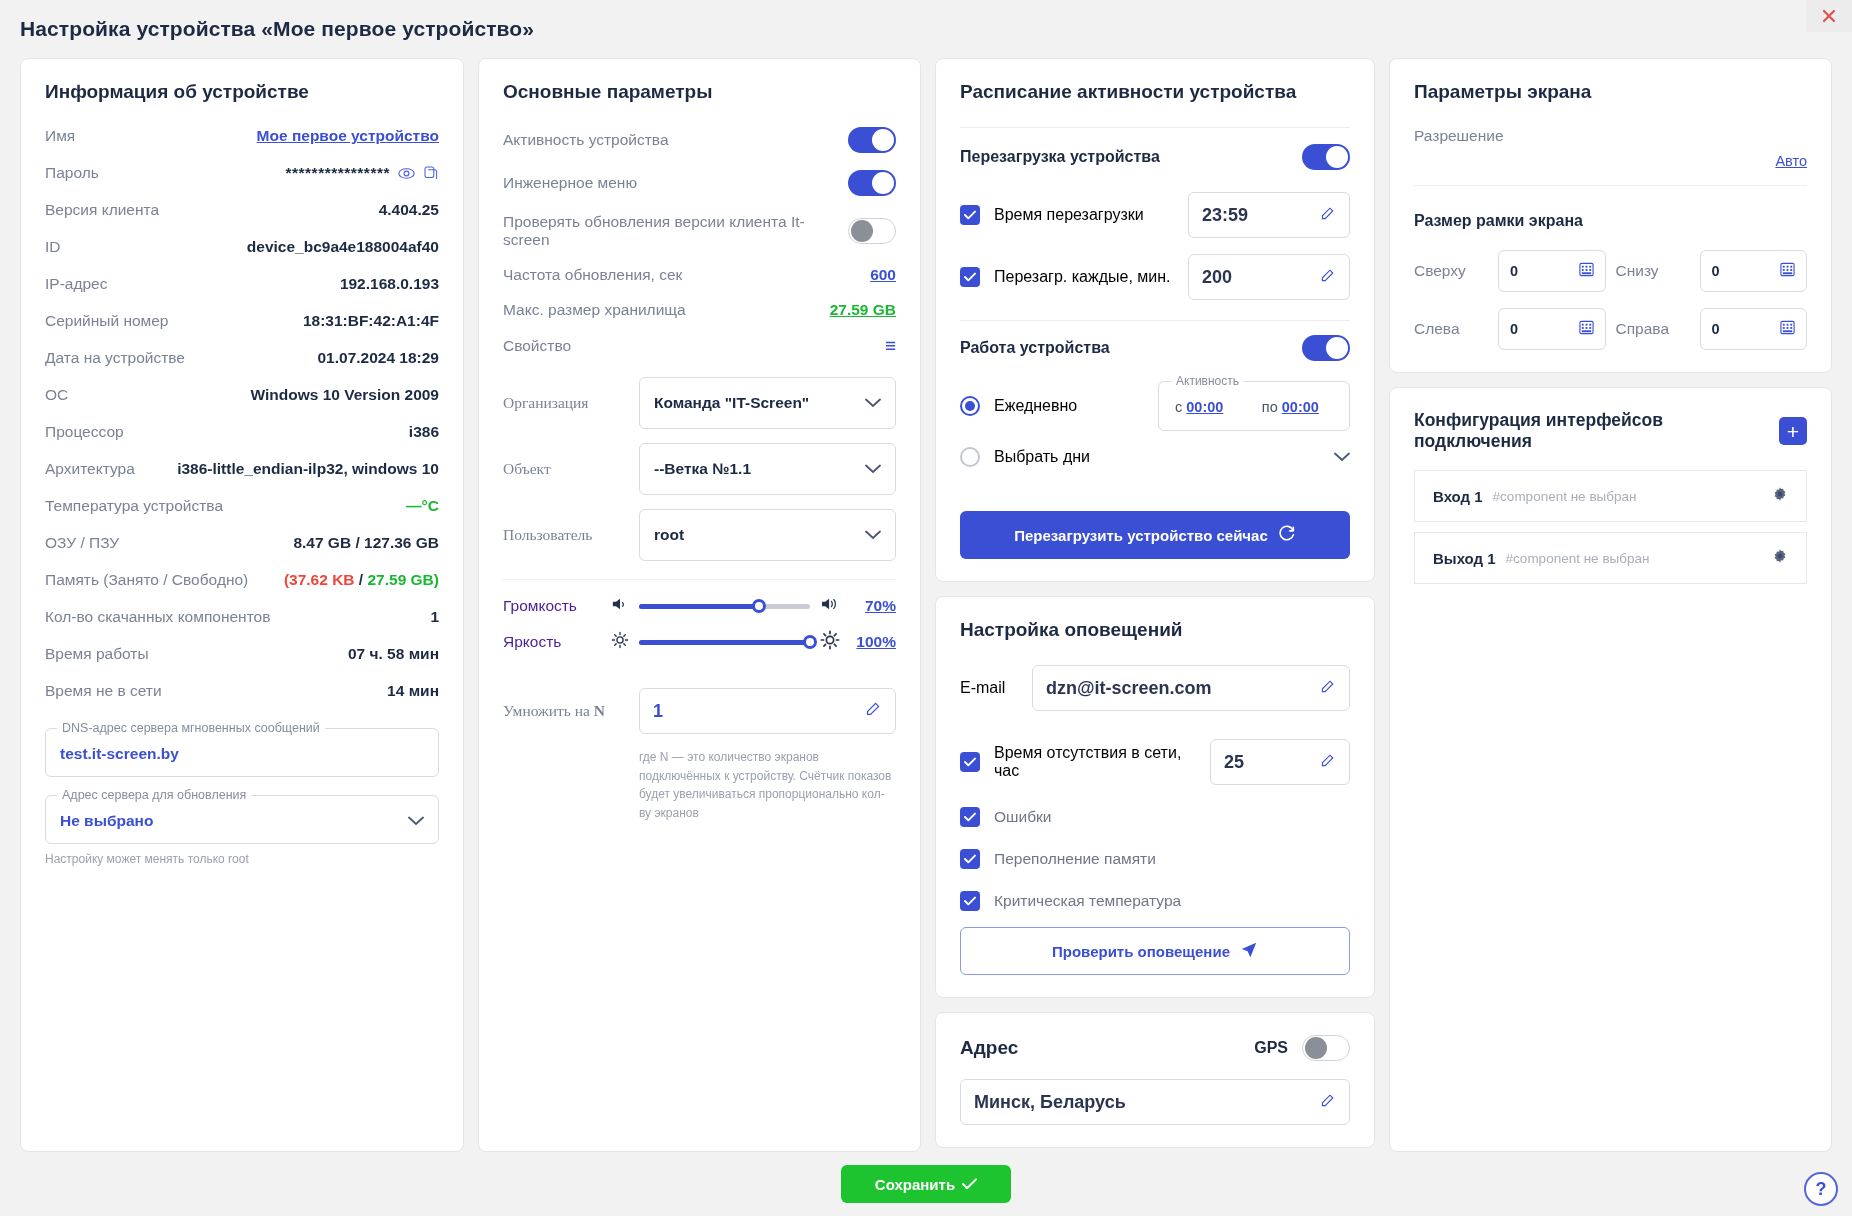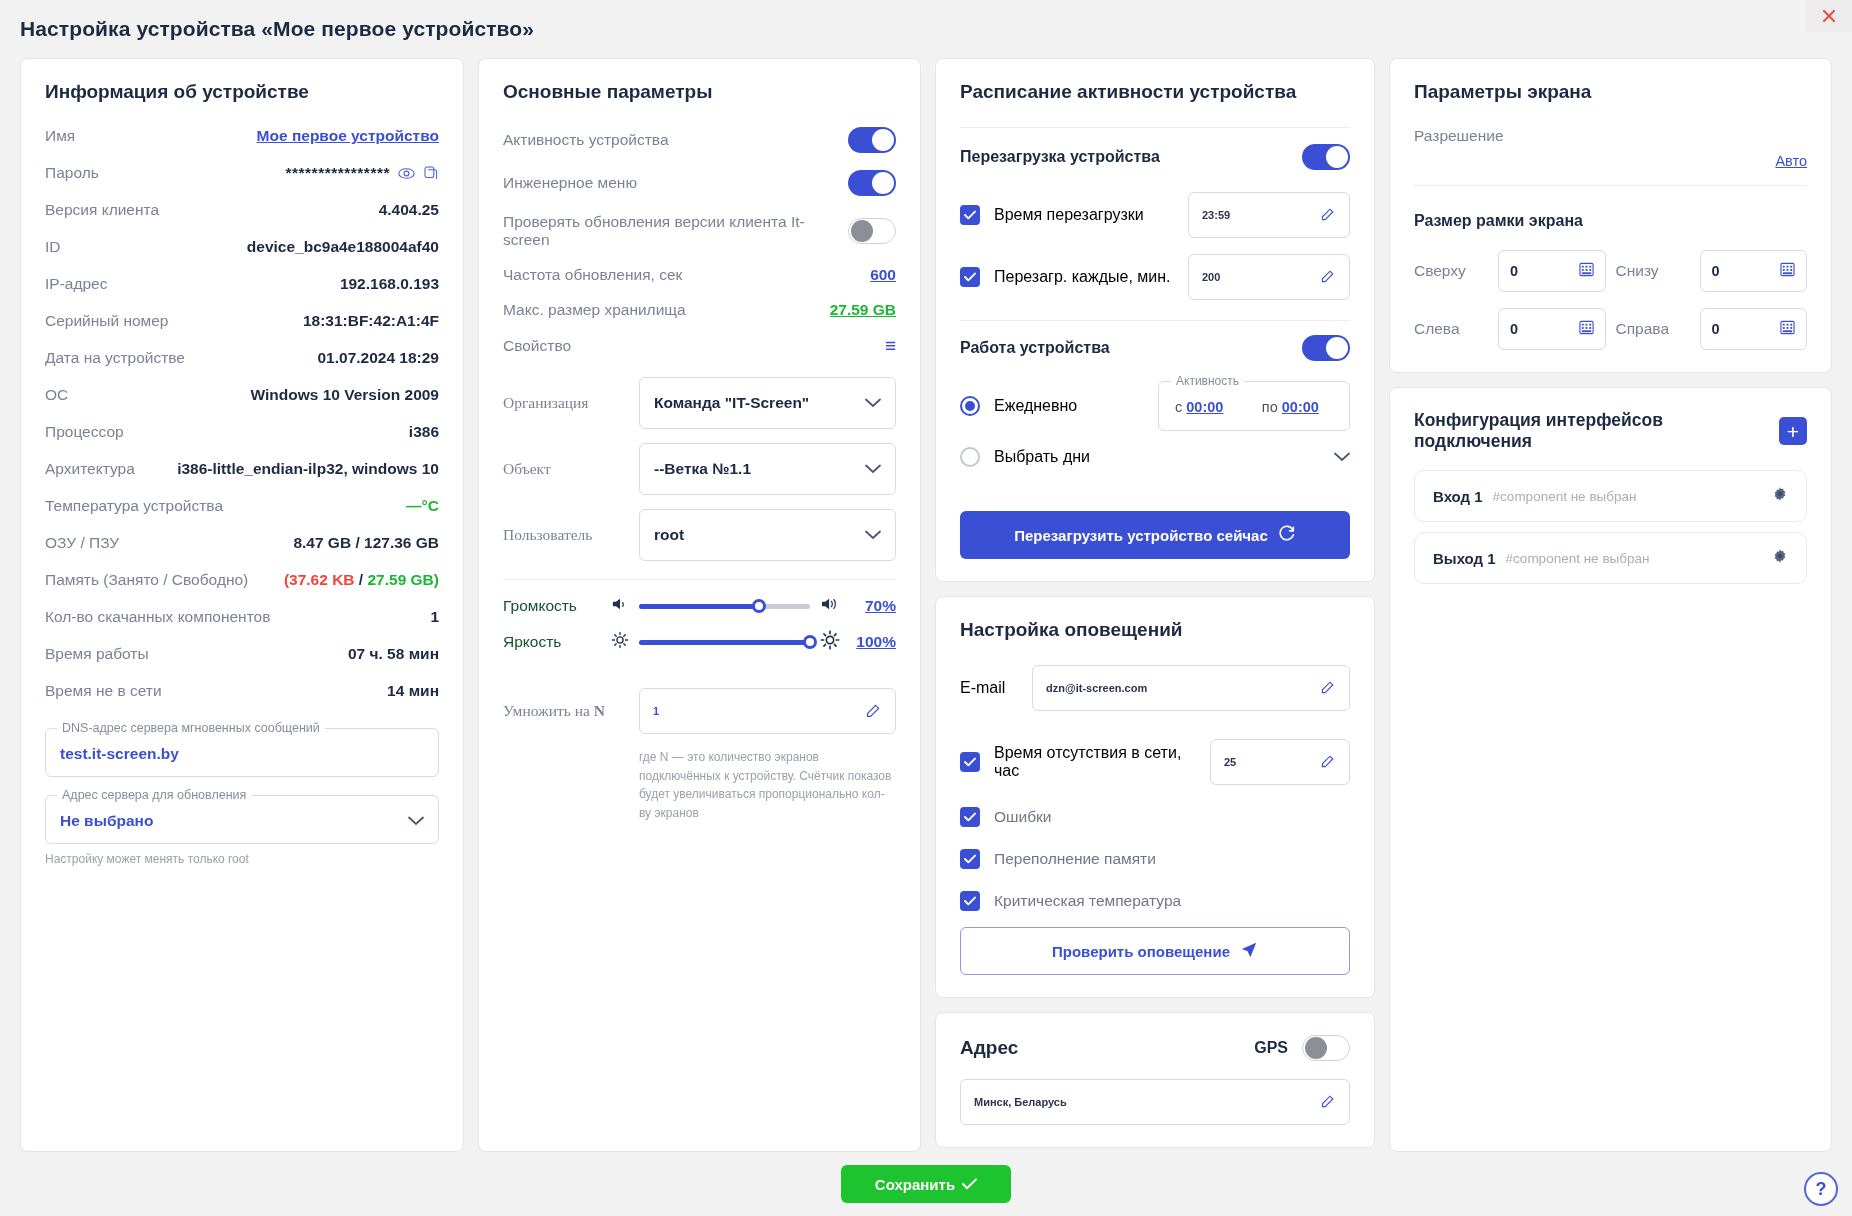--- a/index.html
+++ b/index.html
@@ -148,39 +148,39 @@
     padding: 0 14px; cursor:pointer;
     font-size: 15.5px; font-weight: bold; color: #1d2a43;
     background: #fff;
   }
   .chev { color: #4a5675; }
 
   .divider { height:1px; background:#ebedf1; margin: 18px 0 16px 0; }
 
   
   .slider-row { display:flex; align-items:center; gap:10px; margin-bottom: 14px; font-size:15.5px; }
-  .slider-row .slabel { color:#14532d; width: 98px; flex:none; }
+  .slider-row .slabel { color:#4c1d95; width: 98px; flex:none; }
   .slider-track {
     flex:1; height:5px; border-radius:3px; background:#c9ccd4;
     position:relative; cursor:pointer;
   }
   .slider-fill { position:absolute; left:0; top:0; bottom:0; border-radius:3px; background:#3b4fd4; }
   .slider-thumb {
     position:absolute; top:50%; transform:translate(-50%,-50%);
     width:14px; height:14px; border-radius:50%;
     background:#fff; border:3px solid #3b4fd4;
   }
   .slider-row .pct { width:46px; text-align:right; color:#3b4fd4; font-weight:bold; text-decoration:underline; cursor:pointer; }
 
   
   .input-box {
     border:1px solid #d7dbe3; border-radius:6px;
     height: 46px; display:flex; align-items:center; justify-content:space-between;
     padding: 0 13px; background:#fff;
-    font-size: 11px; font-weight: bold; color:#1d2a43;
+    font-size: 18px; font-weight: bold; color:#1d2a43;
   }
   .input-box .iv { color:#2b3552; }
   .input-box.blue-val .iv { color:#3b4fd4; }
 
   
   .cb {
     width:20px; height:20px; border-radius:4px; background:#3b4fd4;
     display:flex; align-items:center; justify-content:center; flex:none; cursor:pointer;
   }
   .cb svg { display:block; }
@@ -228,21 +228,21 @@
     font-size:14.5px; font-weight:bold; color:#1d2a43; background:#fff;
   }
 
   
   .plus-btn {
     width:28px; height:28px; border-radius:5px; background:#3b4fd4;
     color:#fff; display:flex; align-items:center; justify-content:center;
     font-size:21px; line-height:1; cursor:pointer; flex:none;
   }
   .iface-row {
-    border:1px solid #e5e8ee; border-radius:10px;
+    border:1px solid #e5e8ee; border-radius:0;
     height:52px; display:flex; align-items:center; padding:0 18px; gap:10px;
     margin-bottom:10px;
   }
   .iface-row .nm { font-size:15px; font-weight:bold; color:#1d2a43; }
   .iface-row .ph { font-size:13.5px; color:#a9aeb9; flex:1; }
   .gear { color:#4a5675; cursor:pointer; }
 
   
   .footer {
     flex: none; height: 64px;

